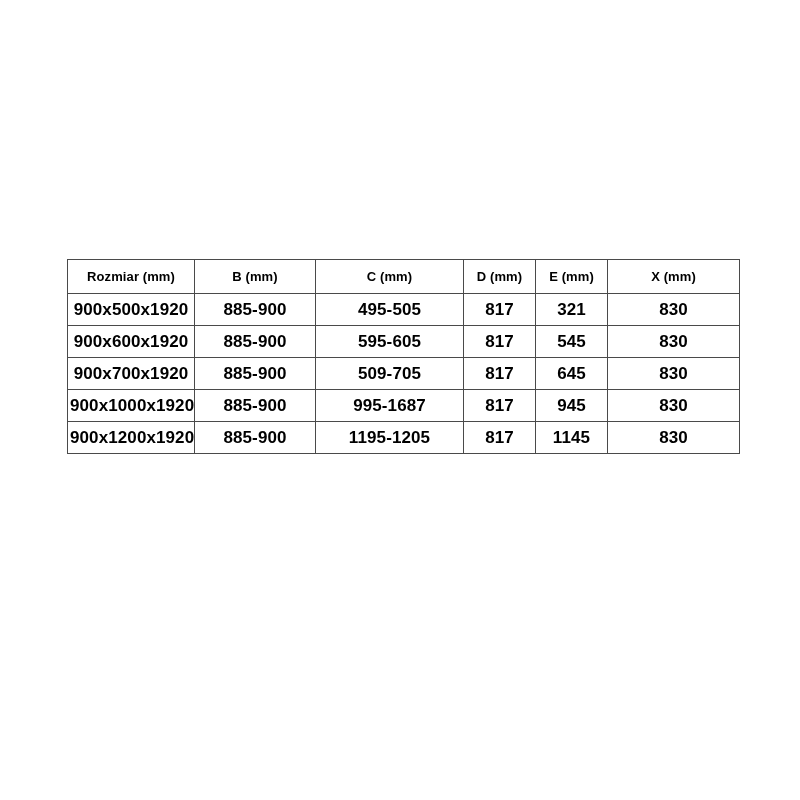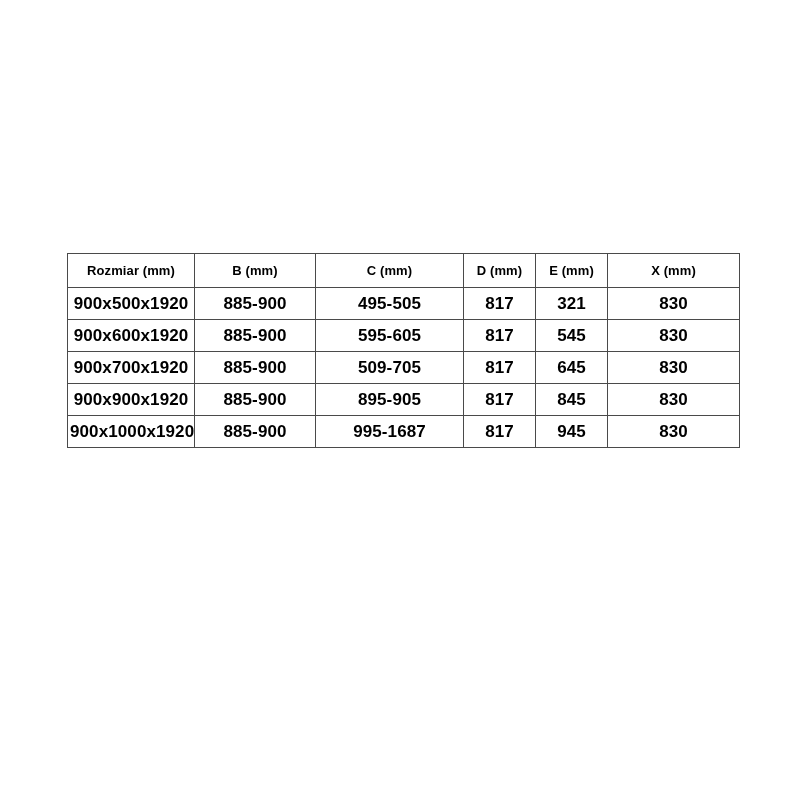--- a/index.html
+++ b/index.html
@@ -19,21 +19,21 @@
     position: absolute;
     left: 0;
     top: 0;
     width: 800px;
     height: 800px;
     background: #ffffff;
   }
   .table-wrap {
     position: absolute;
     left: 67px;
-    top: 253px;
+    top: 259px;
     width: 672px;
   }
   table.spec {
     border-collapse: collapse;
     width: 672px;
     table-layout: fixed;
   }
   table.spec td, table.spec th {
     border: 1px solid #4a4a4a;
     font-weight: bold;
@@ -100,31 +100,31 @@
         </tr>
         <tr>
           <td>900x700x1920</td>
           <td>885-900</td>
           <td>509-705</td>
           <td>817</td>
           <td>645</td>
           <td>830</td>
         </tr>
         <tr>
-          <td>900x900x1920</td>
-          <td>885-900</td>
-          <td>895-905</td>
-          <td>817</td>
-          <td>845</td>
-          <td>830</td>
-        </tr>
-        <tr>
           <td>900x1000x1920</td>
           <td>885-900</td>
           <td>995-1687</td>
           <td>817</td>
           <td>945</td>
+          <td>830</td>
+        </tr>
+        <tr>
+          <td>900x1200x1920</td>
+          <td>885-900</td>
+          <td>1195-1205</td>
+          <td>817</td>
+          <td>1145</td>
           <td>830</td>
         </tr>
       </tbody>
     </table>
   </div>
 </div>
 
 </body></html>

